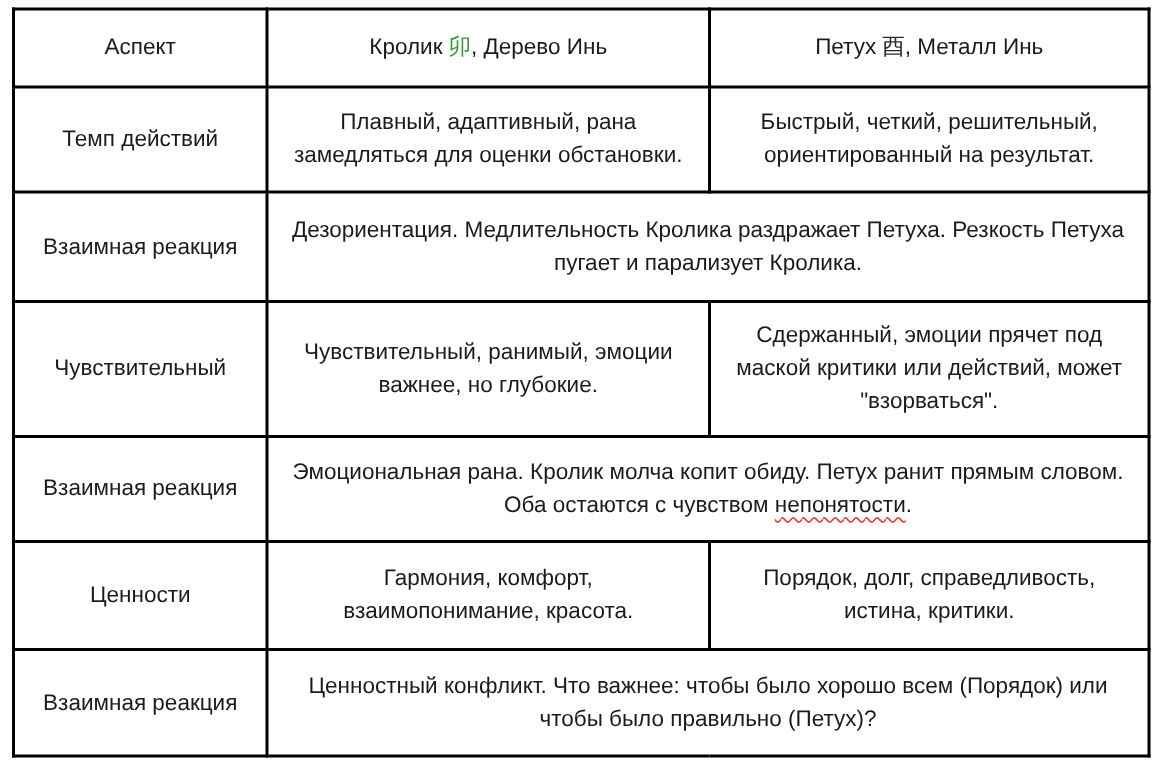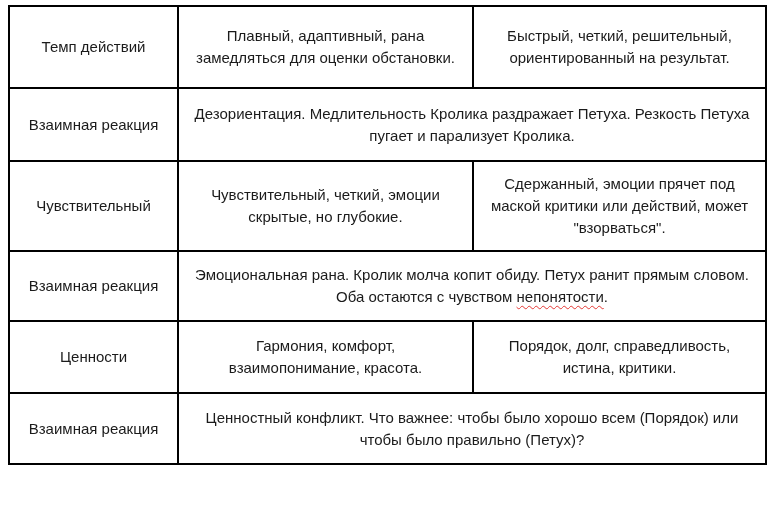--- a/index.html
+++ b/index.html
@@ -30,21 +30,21 @@
     border: 2px solid #000000;
     text-align: center;
     vertical-align: middle;
     font-size: 15px;
     font-weight: 400;
     line-height: 22px;
     padding: 4px 10px;
     word-wrap: break-word;
   }
   tr.r-head   { height: 52px; }
-  tr.r-tempo  { height: 82px; }
+  tr.r-tempo  { height: 70px; }
   tr.r-react1 { height: 73px; }
   tr.r-emo    { height: 90px; }
   tr.r-react2 { height: 70px; }
   tr.r-vals   { height: 72px; }
   tr.r-react3 { height: 71px; }
   .branch-green {
     color: #3a9a3a;
     margin-left: 4px;
   }
   .branch-dark {
@@ -63,35 +63,44 @@
 
 <div class="page">
   <table class="cmp">
     <colgroup>
       <col style="width:169px">
       <col style="width:295px">
       <col style="width:293px">
     </colgroup>
 
     <tbody>
+        <tr class="r-head">
+      <th>Аспект</th>
+      <th>
+        <span>Кролик</span><span class="branch-green">卯</span><span>, Дерево Инь</span>
+      </th>
+      <th>
+        <span>Петух</span><span class="branch-dark">酉</span><span>, Металл Инь</span>
+      </th>
+    </tr>
 
     <tr class="r-tempo">
       <td>Темп действий</td>
       <td>Плавный, адаптивный, рана замедляться для оценки обстановки.</td>
       <td>Быстрый, четкий, решительный, ориентированный на результат.</td>
     </tr>
 
     <tr class="r-react1">
       <td>Взаимная реакция</td>
       <td colspan="2">Дезориентация. Медлительность Кролика раздражает Петуха. Резкость Петуха пугает и парализует Кролика.</td>
     </tr>
 
     <tr class="r-emo">
       <td>Чувствительный</td>
-      <td>Чувствительный, четкий, эмоции скрытые, но глубокие.</td>
+      <td>Чувствительный, ранимый, эмоции важнее, но глубокие.</td>
       <td>Сдержанный, эмоции прячет под маской критики или действий, может "взорваться".</td>
     </tr>
 
     <tr class="r-react2">
       <td>Взаимная реакция</td>
       <td colspan="2">
         <span>Эмоциональная рана. Кролик молча копит обиду. Петух ранит прямым словом. Оба остаются с чувством </span><span class="misspelled">непонятости</span><span>.</span>
       </td>
     </tr>
 

